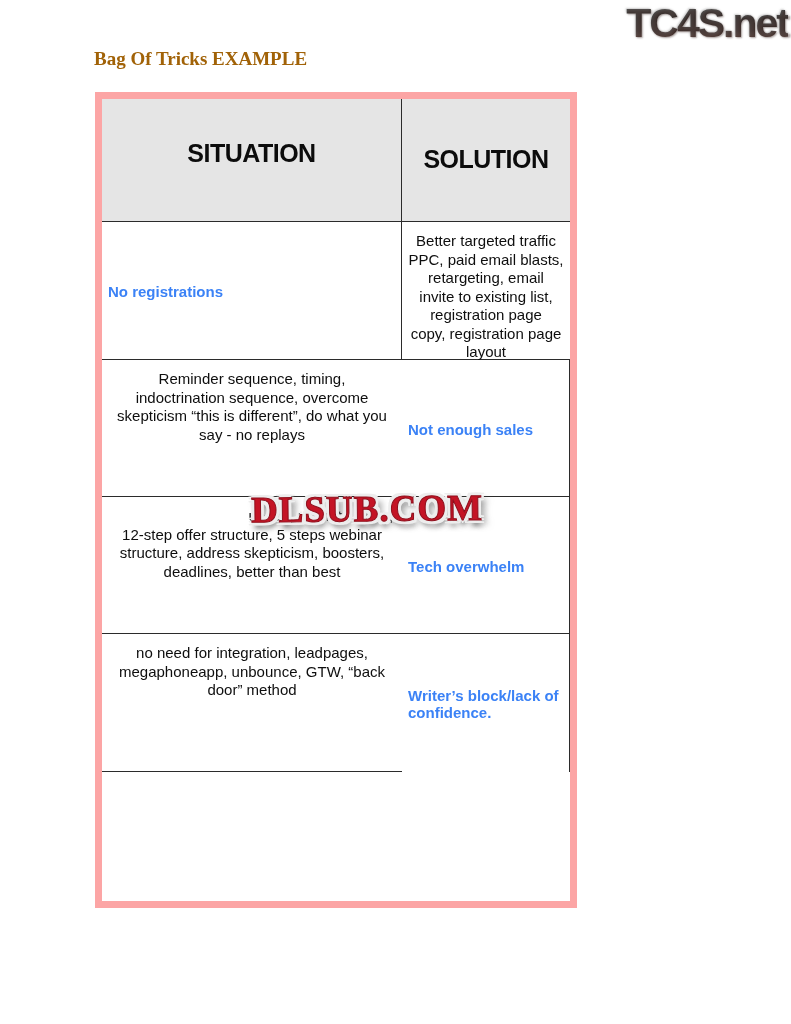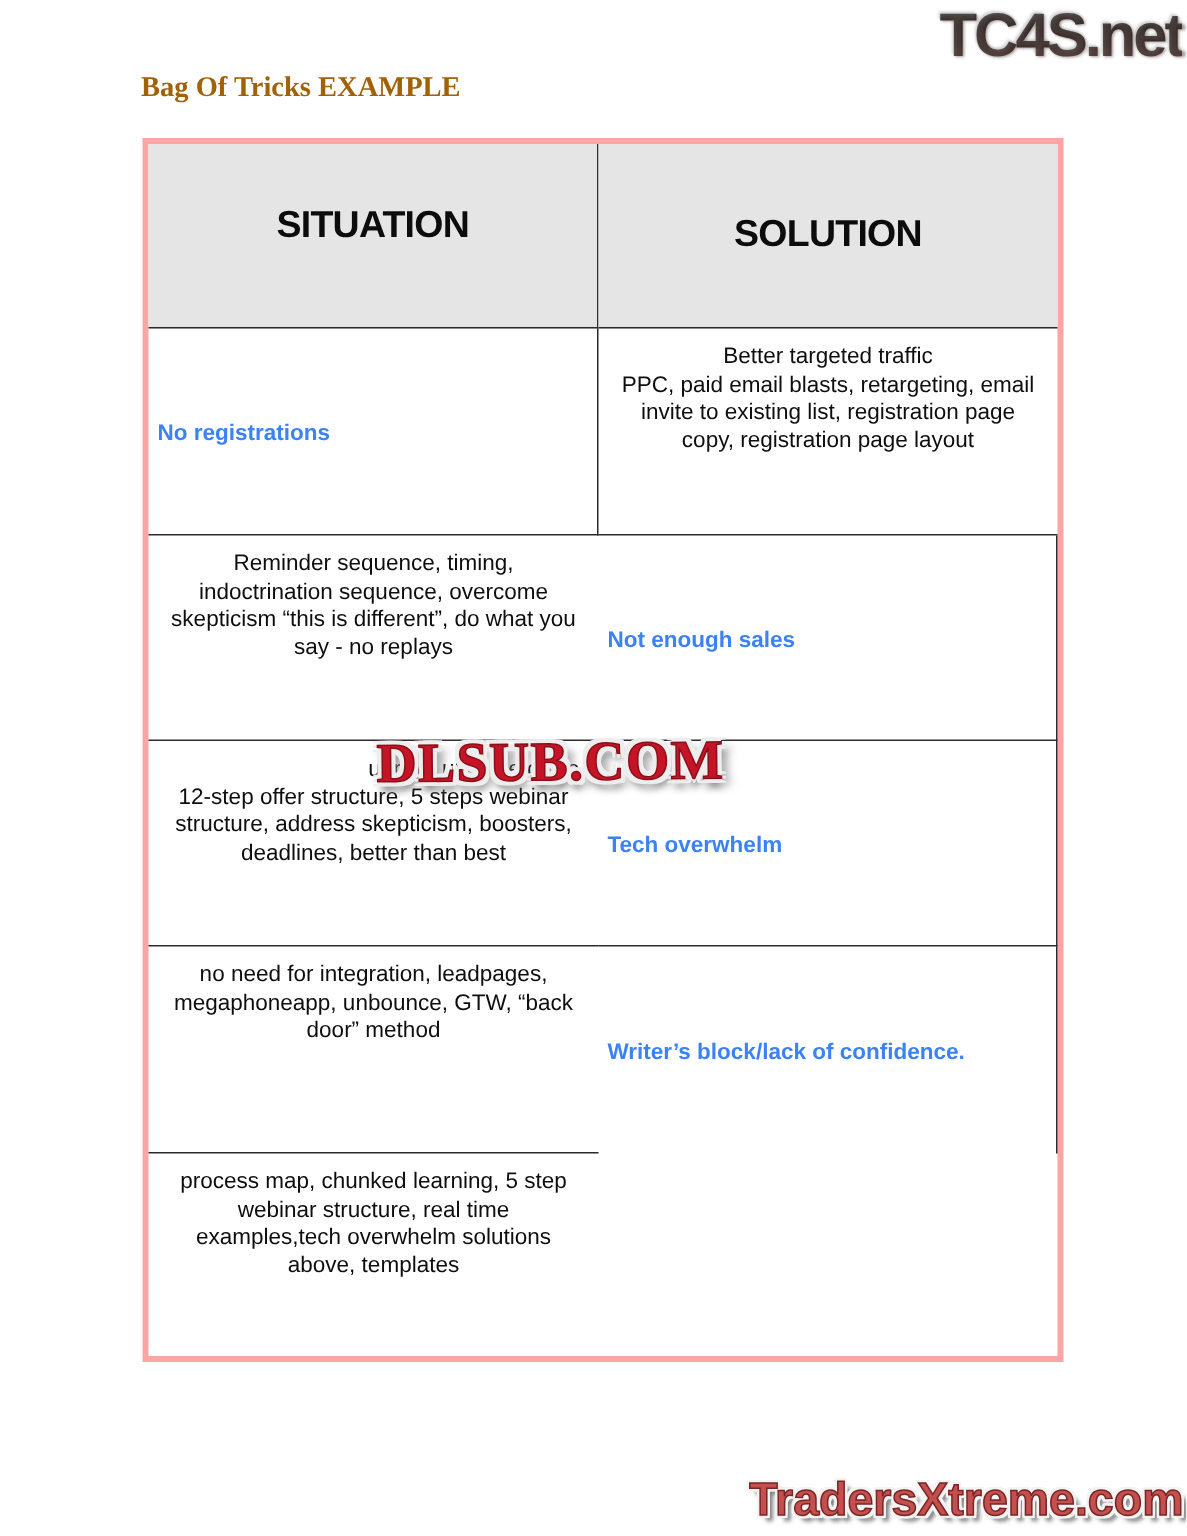--- a/index.html
+++ b/index.html
@@ -30,22 +30,22 @@
   
   .doc-title {
     position:absolute; left:94px; top:48px;
     font-family:"Liberation Serif", serif;
     font-weight:bold; font-size:19px; color:#a16207;
   }
 
   
   .bot-table {
     position:absolute; left:95px; top:92px;
-    width:614px; height:816px;
-    border:4px solid #fca5a5;
+    width:482px; height:816px;
+    border:7px solid #fca5a5;
     display:grid;
     grid-template-columns:300px 1fr;
     grid-template-rows:123px 138px 137px 137px 138px auto;
     background:#ffffff;
   }
   .cell { border-right:1px solid #2b2b2b; border-bottom:1px solid #2b2b2b; }
   .cell.last-col { border-right:none; }
   .cell.last-row { border-bottom:none; }
 
   .cell.head {
@@ -162,26 +162,19 @@
     </div>
     <div class="cell solution last-col">
       <div class="sol-text">no need for integration, leadpages,
 megaphoneapp, unbounce, GTW, “back
 door” method</div>
     </div>
 
     <div class="cell situation last-row">
       <span class="situation-label">Writer’s block/lack of confidence.</span>
     </div>
-    <div class="cell solution last-col last-row">
-      <div class="sol-text">process map, chunked learning, 5 step
-webinar structure, real time
-examples,tech overwhelm solutions
-above, templates</div>
-    </div>
 
   </div>
 
   <div class="watermark">DLSUB.COM</div>
 
-  <div class="footer-logo">TradersXtreme.com</div>
 
 </div>
 
 </body></html>

